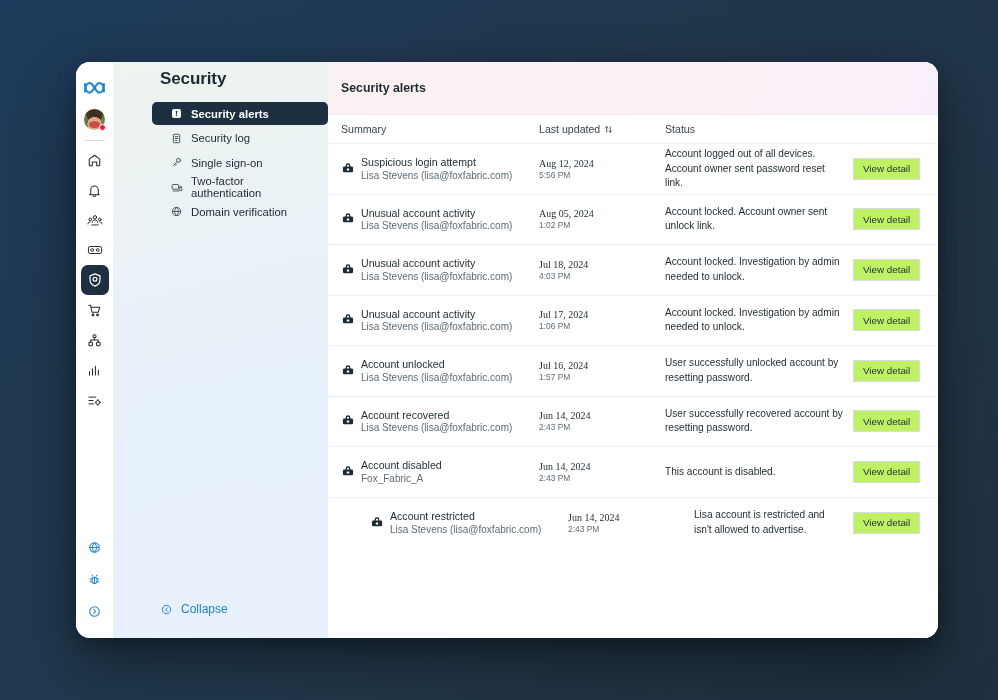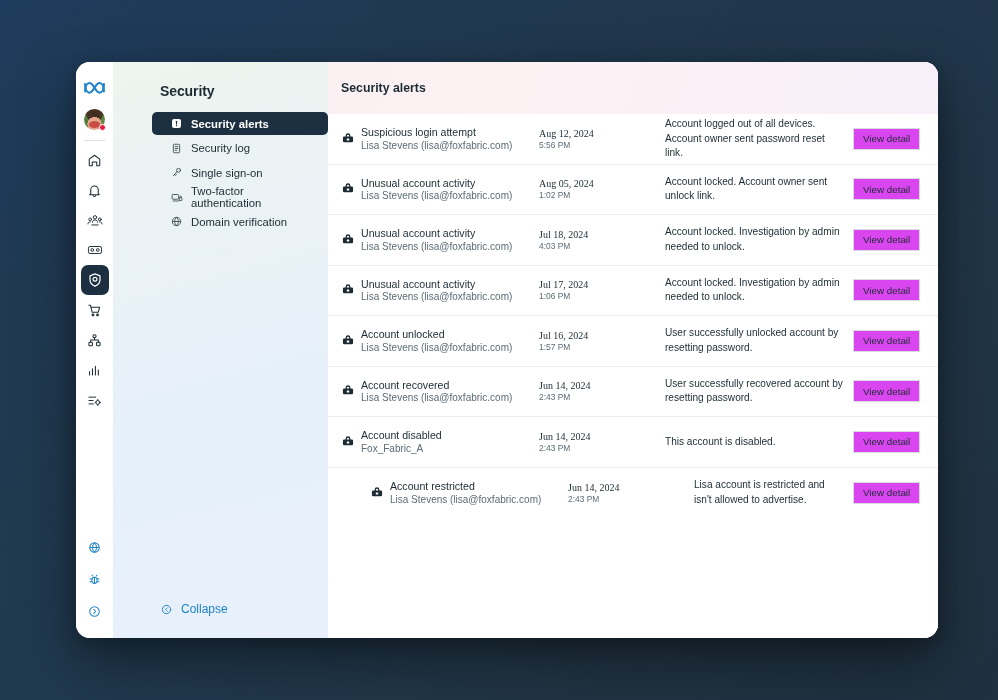--- a/index.html
+++ b/index.html
@@ -98,25 +98,25 @@
   #nav-column {
     width: 215px;
     flex: 0 0 215px;
     background: linear-gradient(165deg, #eef4ee 0%, #eaf2f5 28%, #e6f0fa 60%, #e7f0fb 100%);
     position: relative;
     display: flex;
     flex-direction: column;
     z-index: 3;
   }
   #page-title {
-    font-size: 14px;
+    font-size: 17px;
     font-weight: bold;
     color: #1c2b33;
     letter-spacing: -0.1px;
-    margin: 21px 0 0 47px;
+    margin: 7px 0 0 47px;
   }
   #nav-list { margin-top: 13px; padding: 0 9px 0 48px; }
   .nav-item {
     display: flex; align-items: center; gap: 8px;
     height: 23px;
     padding: 0 9px;
     margin-bottom: 0;
     border-radius: 5px;
     font-size: 11.3px;
     color: #1c2b33;
@@ -211,21 +211,21 @@
   .status-text {
     font-size: 10.1px; color: #1c2b33; line-height: 1.42;
     max-width: 212px;
   }
 
   .view-btn {
     display: inline-flex; align-items: center; justify-content: center;
     height: 22px; padding: 0 9px;
     border: 1px solid #d9dde1;
     border-radius: 0;
-    background: #d946ef;
+    background: #bef264;
     font-size: 9.8px;
     color: #1c2b33;
     cursor: pointer;
     white-space: nowrap;
   }
   .sort-ico { display: inline-block; vertical-align: -1px; margin-left: 4px; }
   svg { display: block; }
 </style>
 </head>
 <body>
@@ -405,20 +405,31 @@
       <span>Collapse</span>
     </div>
   </div>
 
   <div id="main-panel">
 
     <div id="section-header">Security alerts</div>
 
     <div id="alerts-table">
 
+      <div class="t-head">
+        <div class="c-summary">Summary</div>
+        <div class="c-updated">
+          <span>Last updated</span><span class="sort-ico"><svg width="9" height="9" viewBox="0 0 12 12" fill="none" stroke="#36454f" stroke-width="1.1" stroke-linecap="round" stroke-linejoin="round">
+                <path d="M3.6 9.6V2.4M1.9 4.1 3.6 2.4l1.7 1.7"></path>
+                <path d="M8.4 2.4v7.2M6.7 7.9l1.7 1.7 1.7-1.7"></path>
+              </svg></span>
+        </div>
+        <div class="c-status">Status</div>
+        <div class="c-action"></div>
+      </div>
 
       <div id="rows-container">
   <div class="t-row">
     <div class="c-summary sum-cell">
       <span class="lock-ico">
         <svg width="14" height="14" viewBox="0 0 16 16" fill="none">
           <path d="M6 5.1V4.3a2 2 0 0 1 4 0v0.8" stroke="#1c2b33" stroke-width="1.5" stroke-linecap="round"></path>
           <rect x="2.2" y="5.1" width="11.6" height="6.6" rx="1.5" fill="#1c2b33"></rect>
           <rect x="6.6" y="7.4" width="2.8" height="2.2" rx="0.6" fill="#ffffff"></rect>
         </svg>

